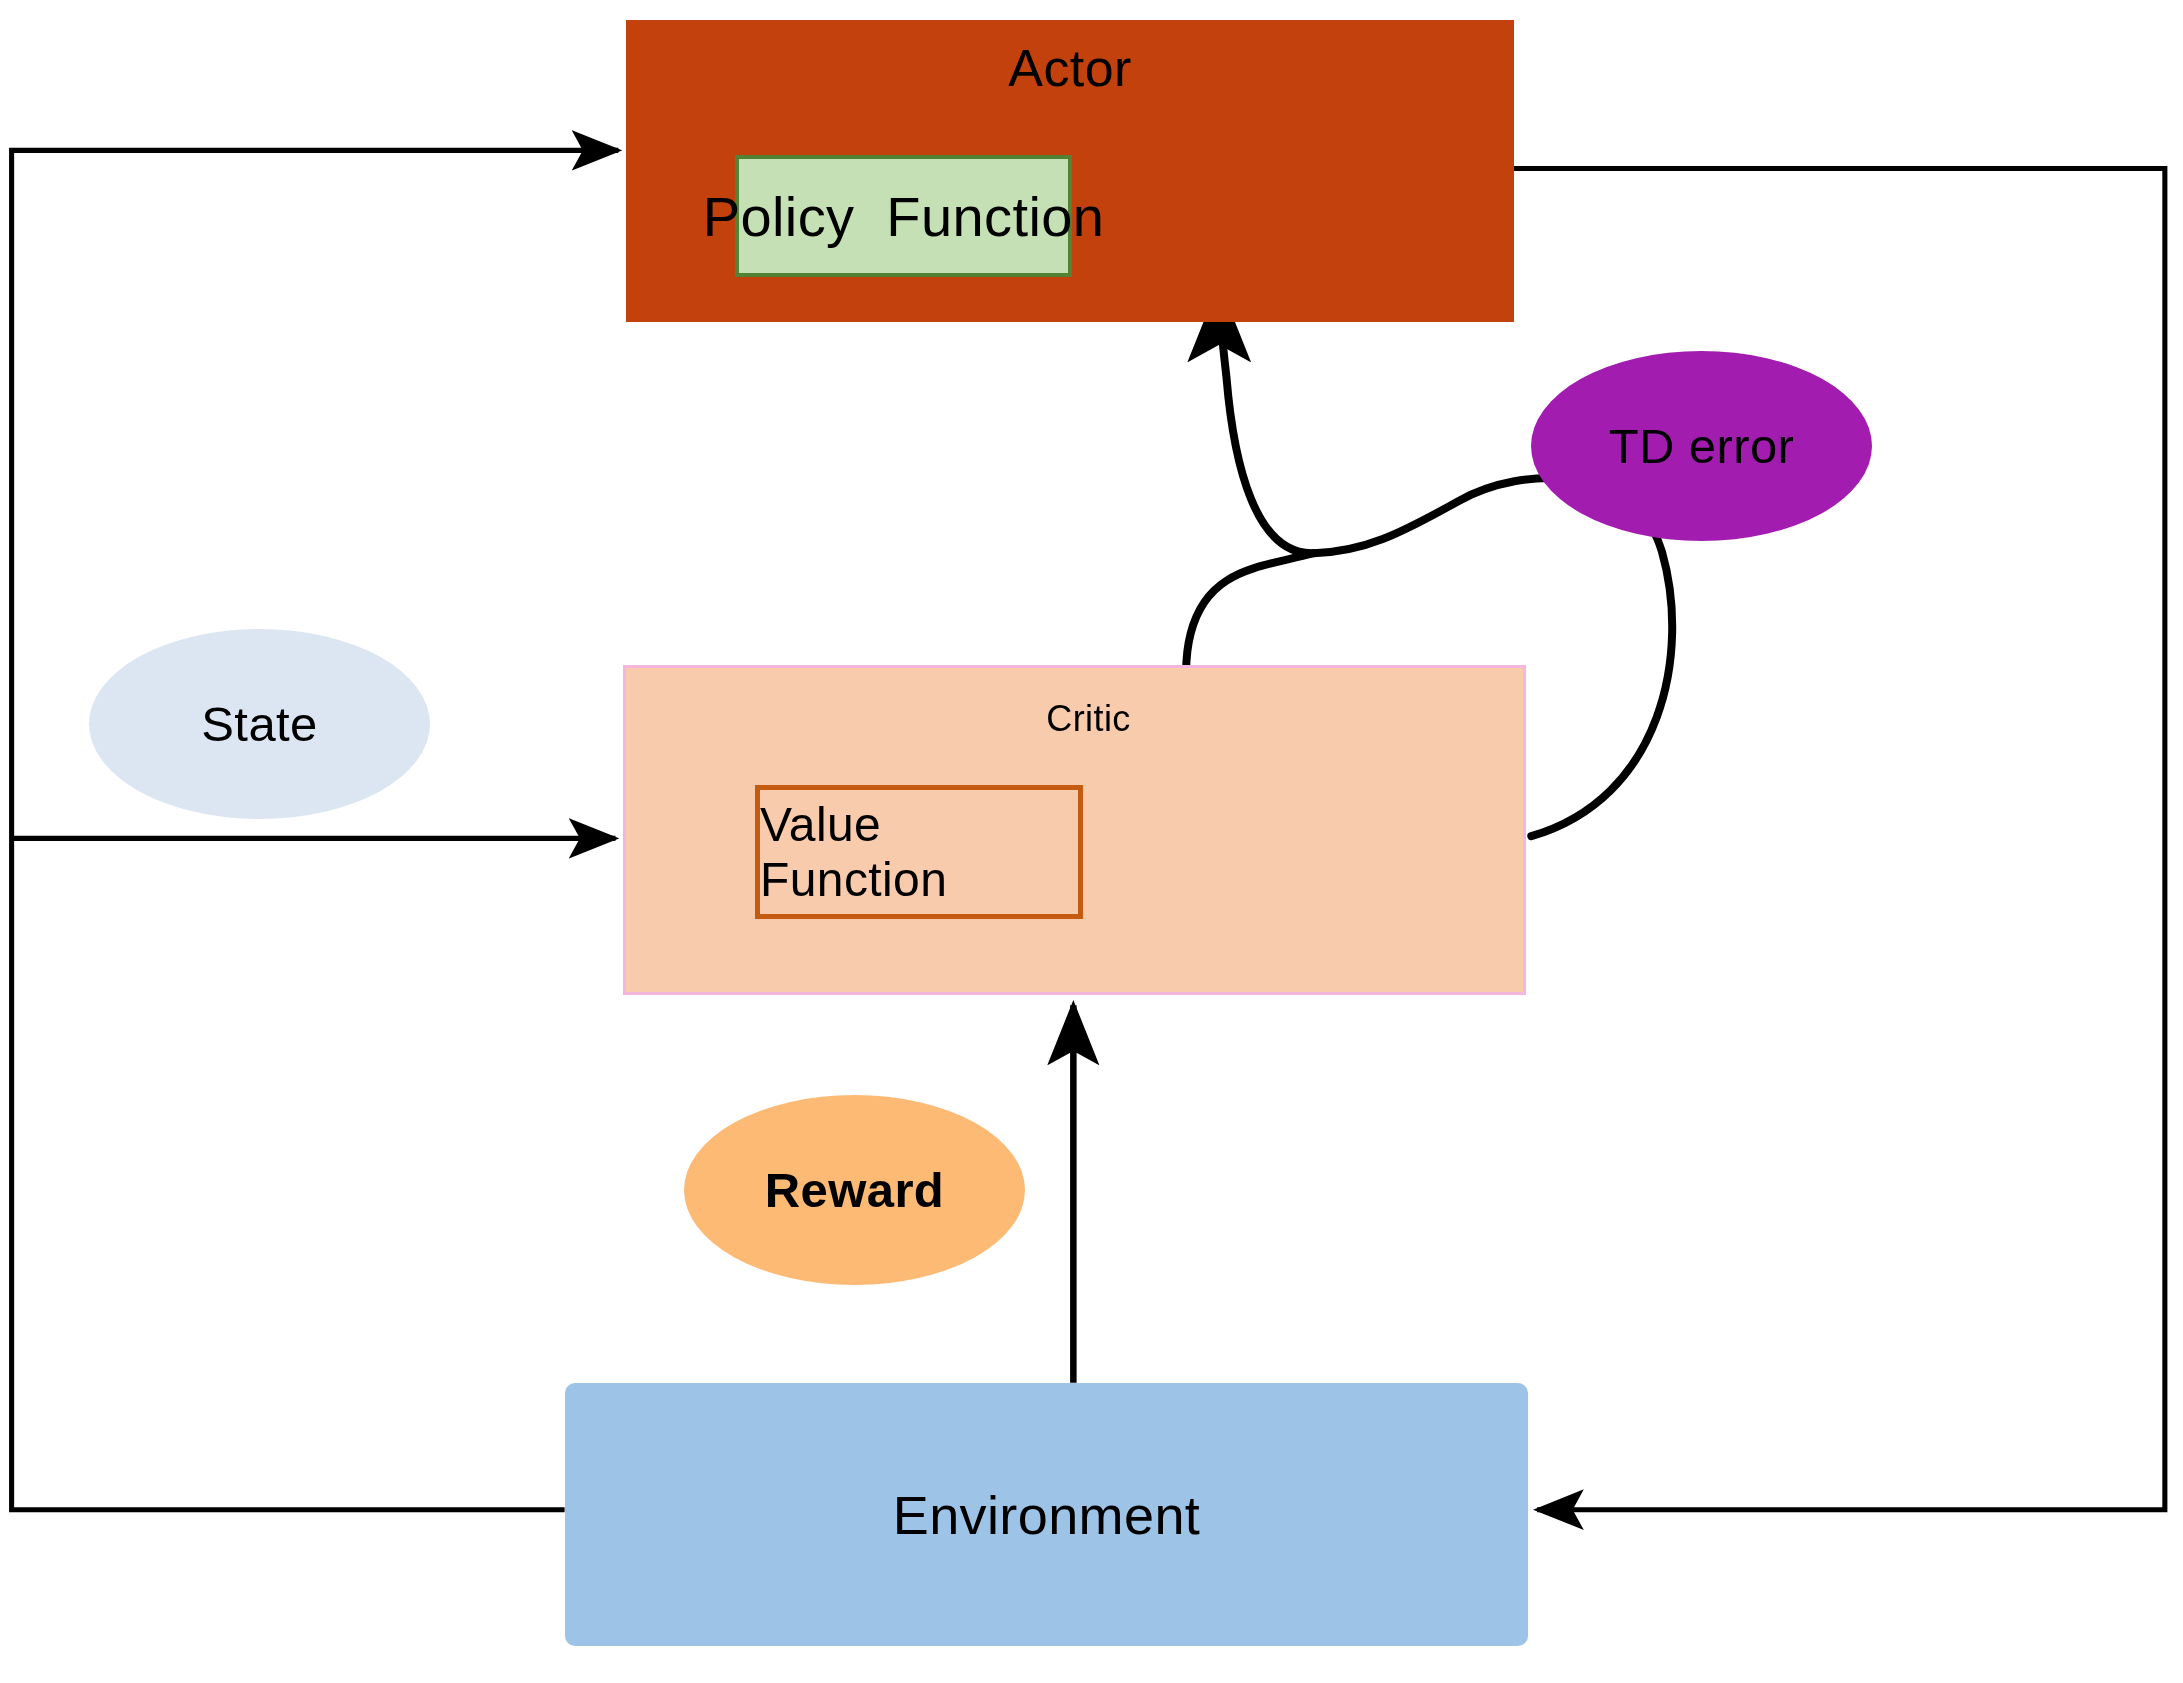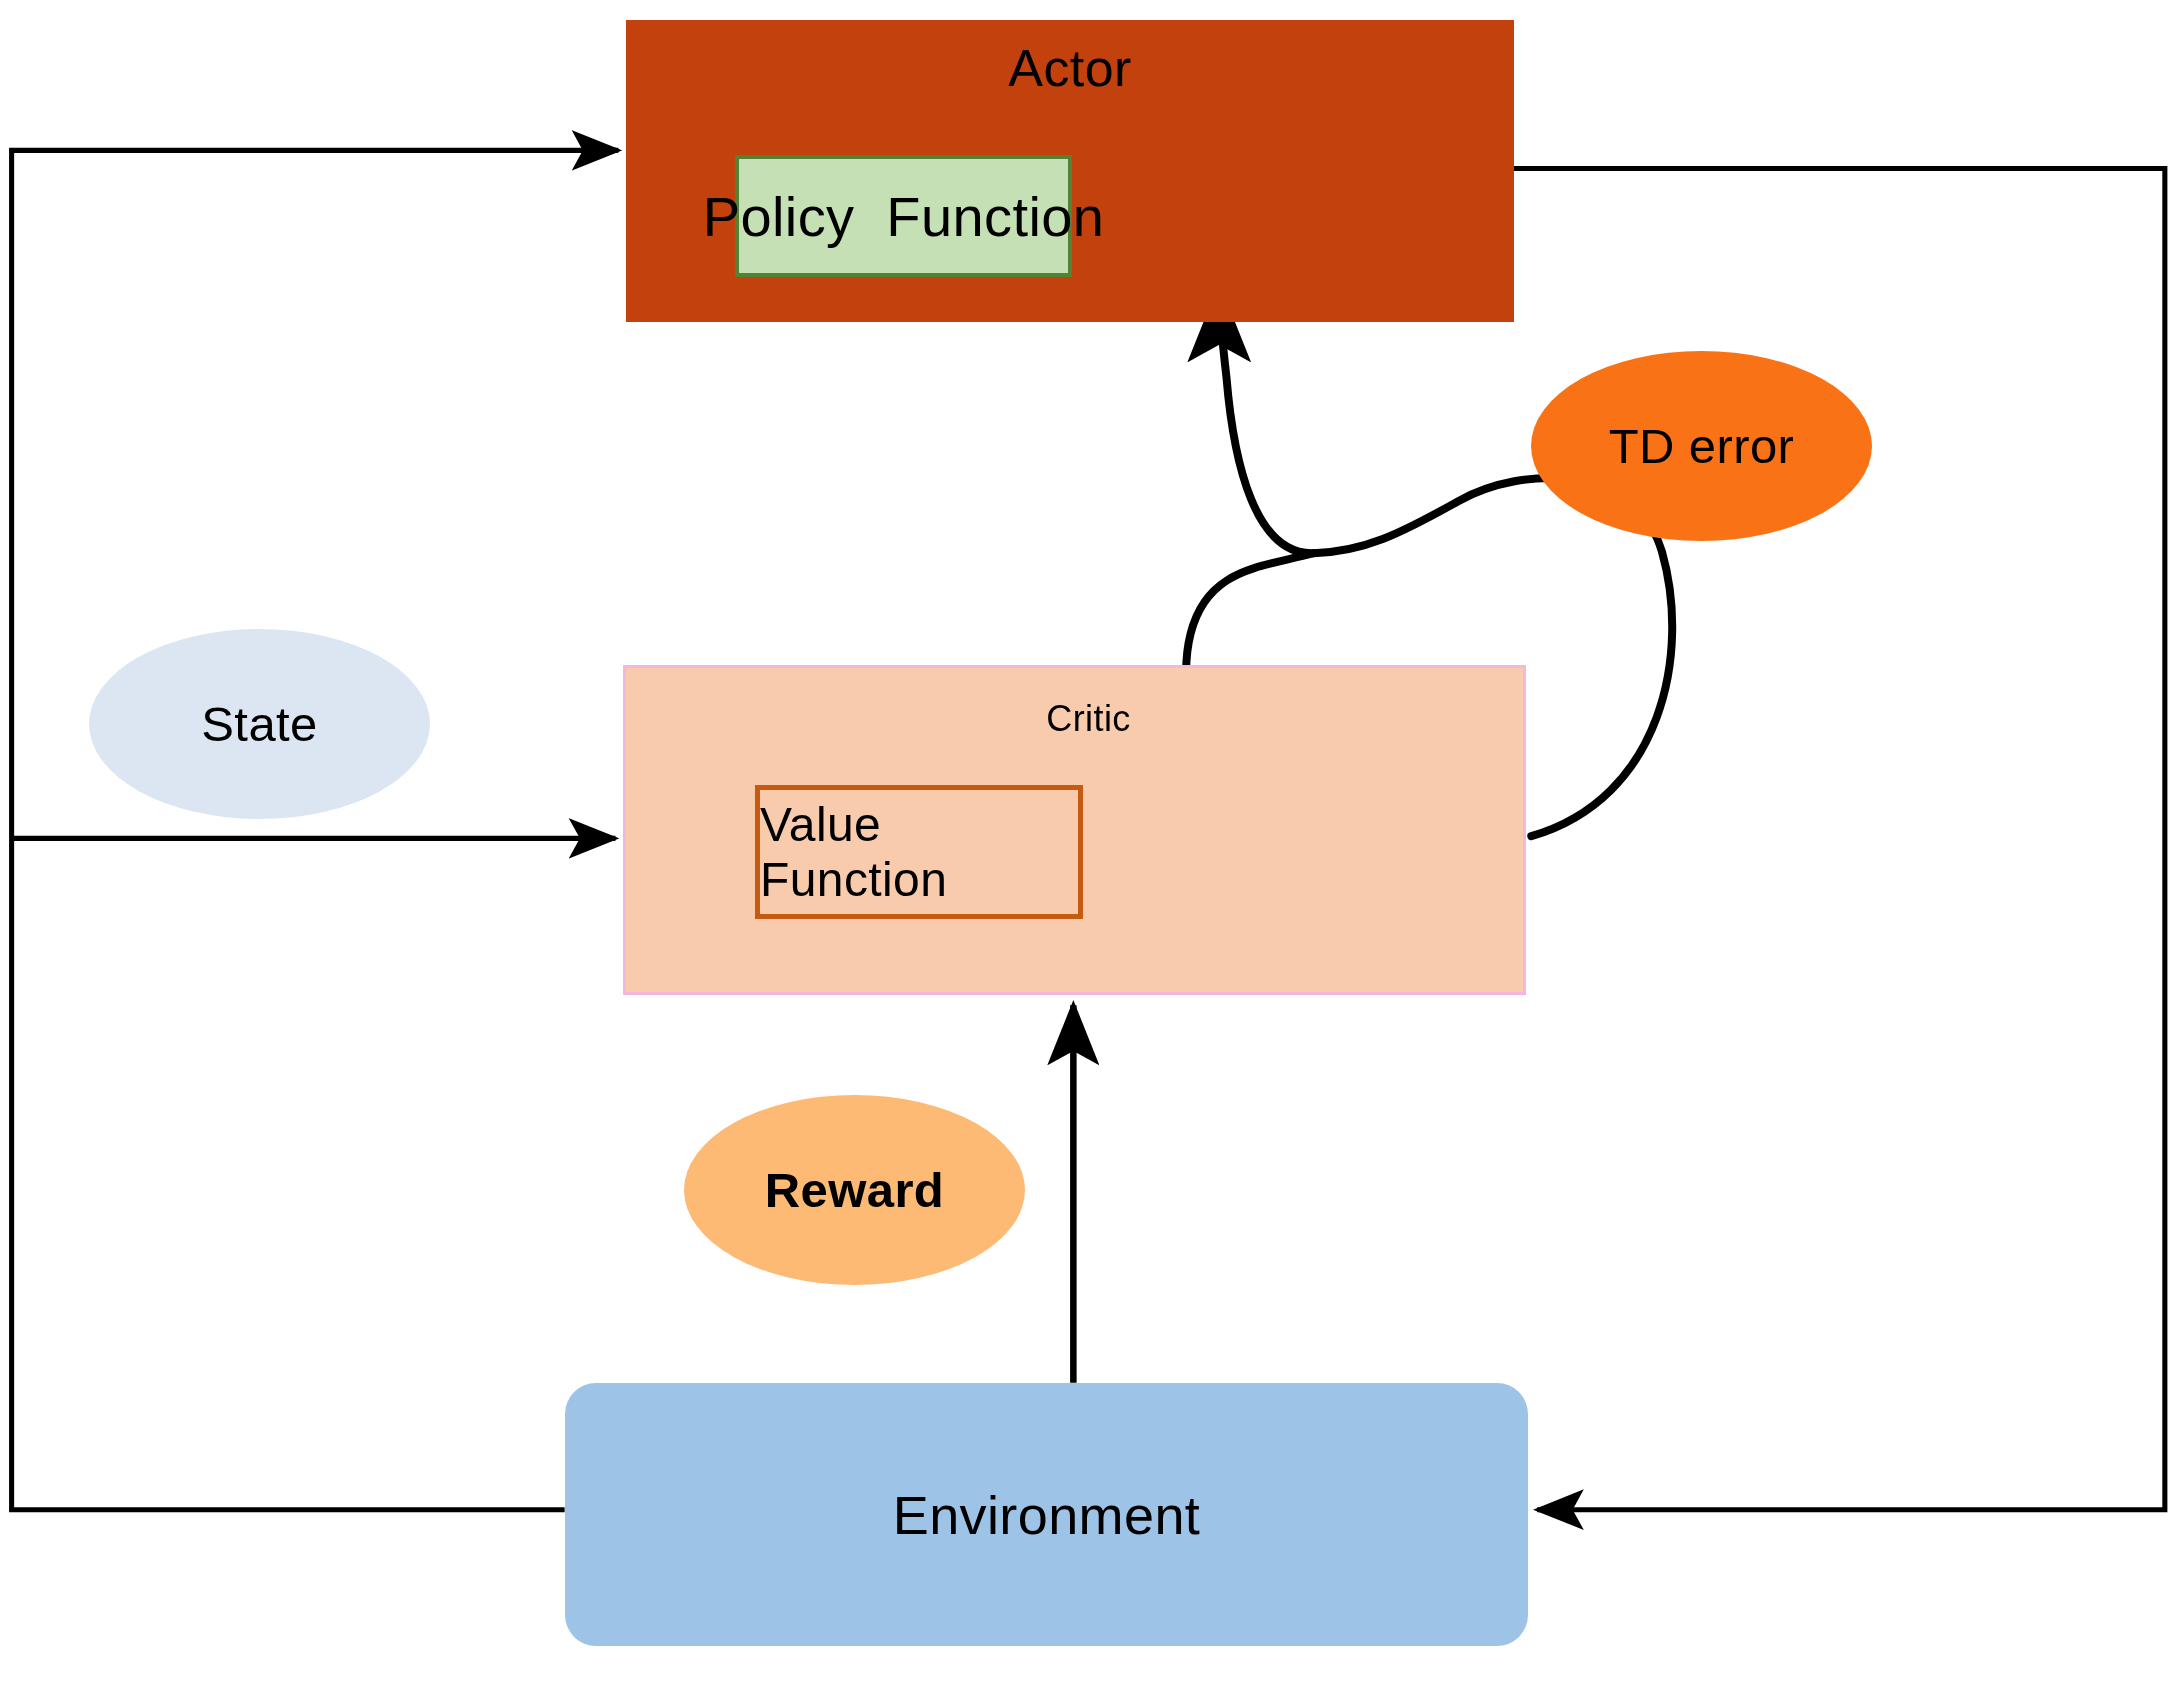--- a/index.html
+++ b/index.html
@@ -80,21 +80,21 @@
     border: 5.1px solid #c55a11;
     font-size: 48px;
     letter-spacing: 0.4px;
   }
 
   
   #environment-box {
     left: 565px; top: 1383px;
     width: 963px; height: 263px;
     background: #9dc3e6;
-    border-radius: 31px;
+    border-radius: 10px;
     font-size: 54px;
     letter-spacing: 0.4px;
   }
 
   
   .ellipse {
     border-radius: 50%;
     font-size: 49px;
     letter-spacing: 0.4px;
   }
@@ -105,21 +105,21 @@
   }
   #reward-ellipse {
     left: 684px; top: 1095px;
     width: 341px; height: 190px;
     background: #fdba74;
     font-weight: bold;
   }
   #td-error-ellipse {
     left: 1531px; top: 351px;
     width: 341px; height: 190px;
-    background: #f97316;
+    background: #a21caf;
   }
   #action-ellipse {
     left: 1731px; top: 1283px;
     width: 341px; height: 190px;
     background: #e2efda;
   }
 </style>
 </head>
 <body>
 

